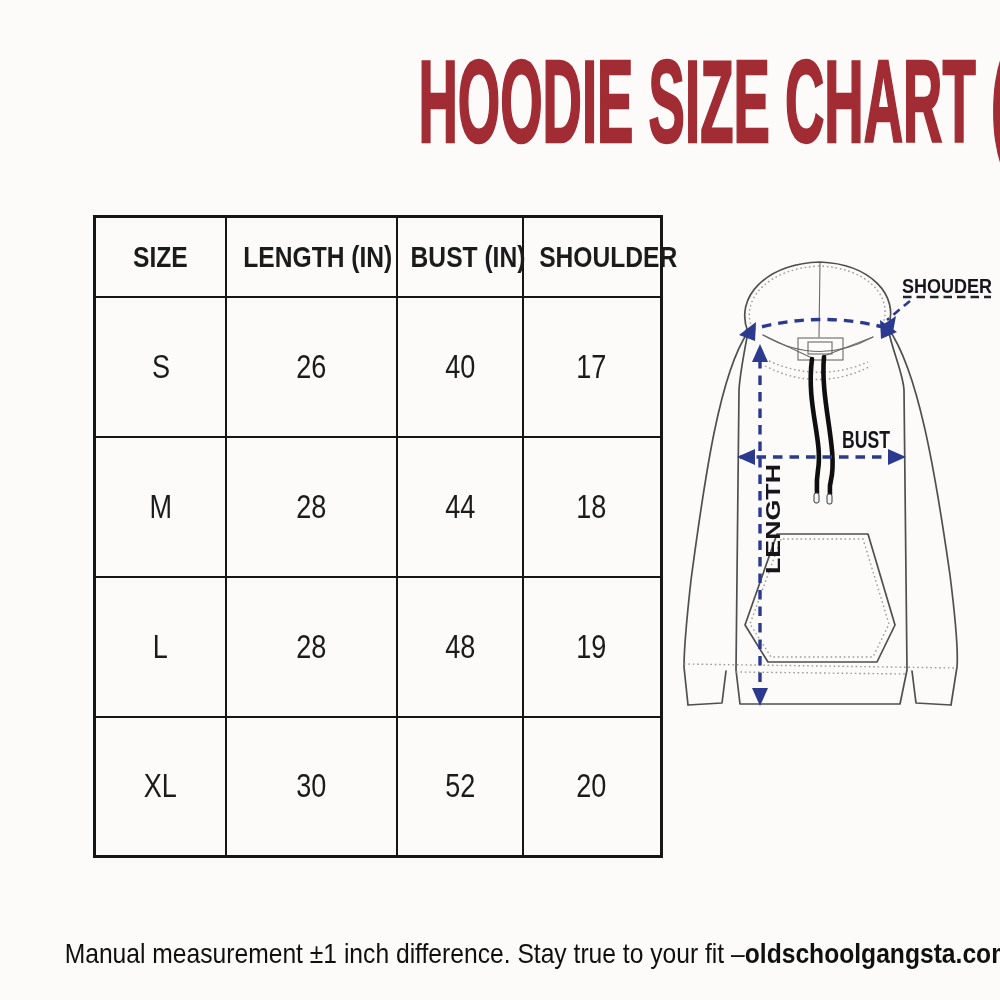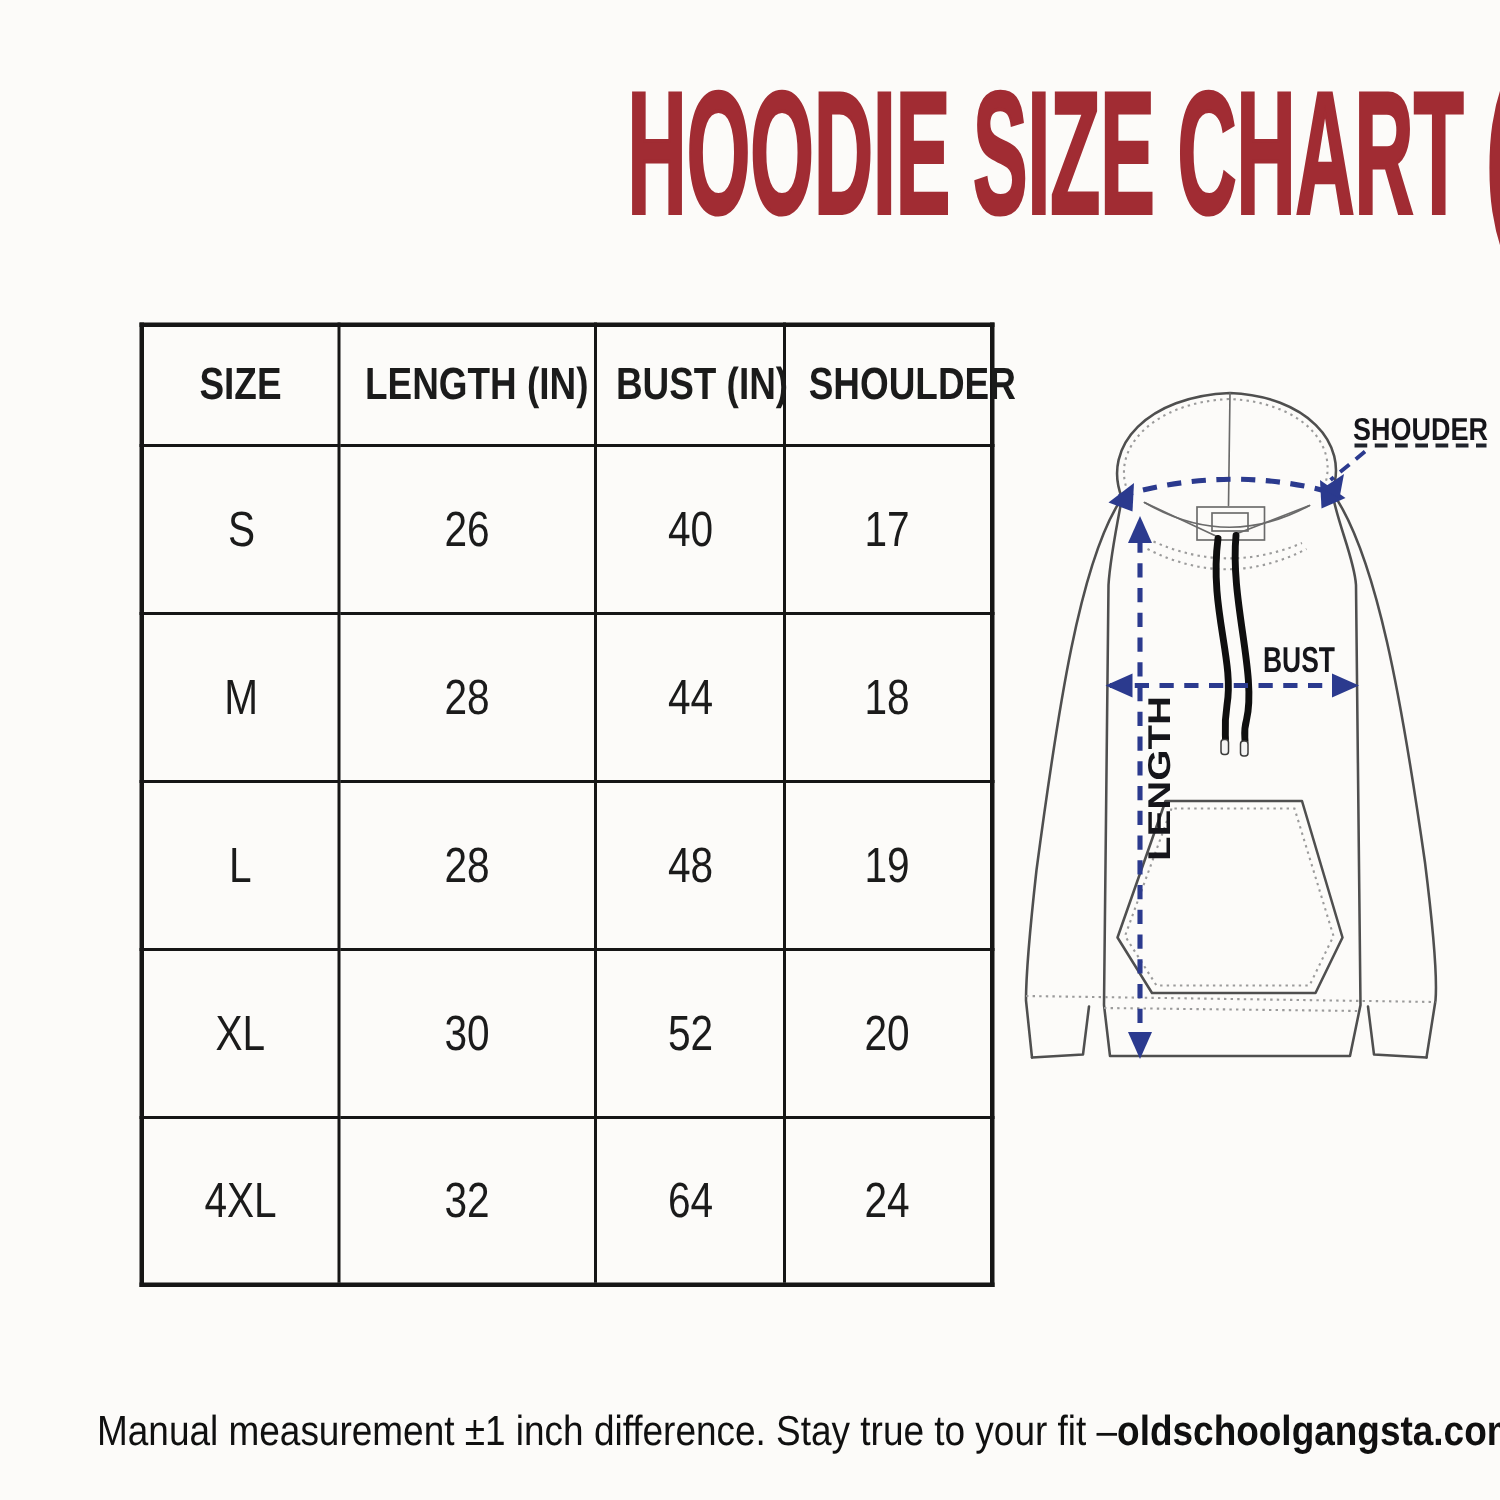--- a/index.html
+++ b/index.html
@@ -100,26 +100,20 @@
         <td><span class="cnd">28</span></td>
         <td><span class="cnd">48</span></td>
         <td><span class="cnd">19</span></td>
       </tr>
       <tr>
         <td><span class="cnd">XL</span></td>
         <td><span class="cnd">30</span></td>
         <td><span class="cnd">52</span></td>
         <td><span class="cnd">20</span></td>
       </tr>
-      <tr>
-        <td><span class="cnd">4XL</span></td>
-        <td><span class="cnd">32</span></td>
-        <td><span class="cnd">64</span></td>
-        <td><span class="cnd">24</span></td>
-      </tr>
     </tbody>
   </table>
 
   <svg class="diagram" viewBox="0 0 340 480" aria-hidden="true">
 
     <g>
       <path class="ol" d="M 88 87 C 60 128 45 230 31 335 C 26 380 24 410 24 422 L 28 460"></path>
       <path class="ol" d="M 28 460 L 62 458 L 66 426"></path>
       <path class="ol" d="M 228 83 C 258 125 275 225 290 330 C 296 378 298 410 297 422 L 291 460"></path>
       <path class="ol" d="M 291 460 L 256 458 L 252 426"></path>

